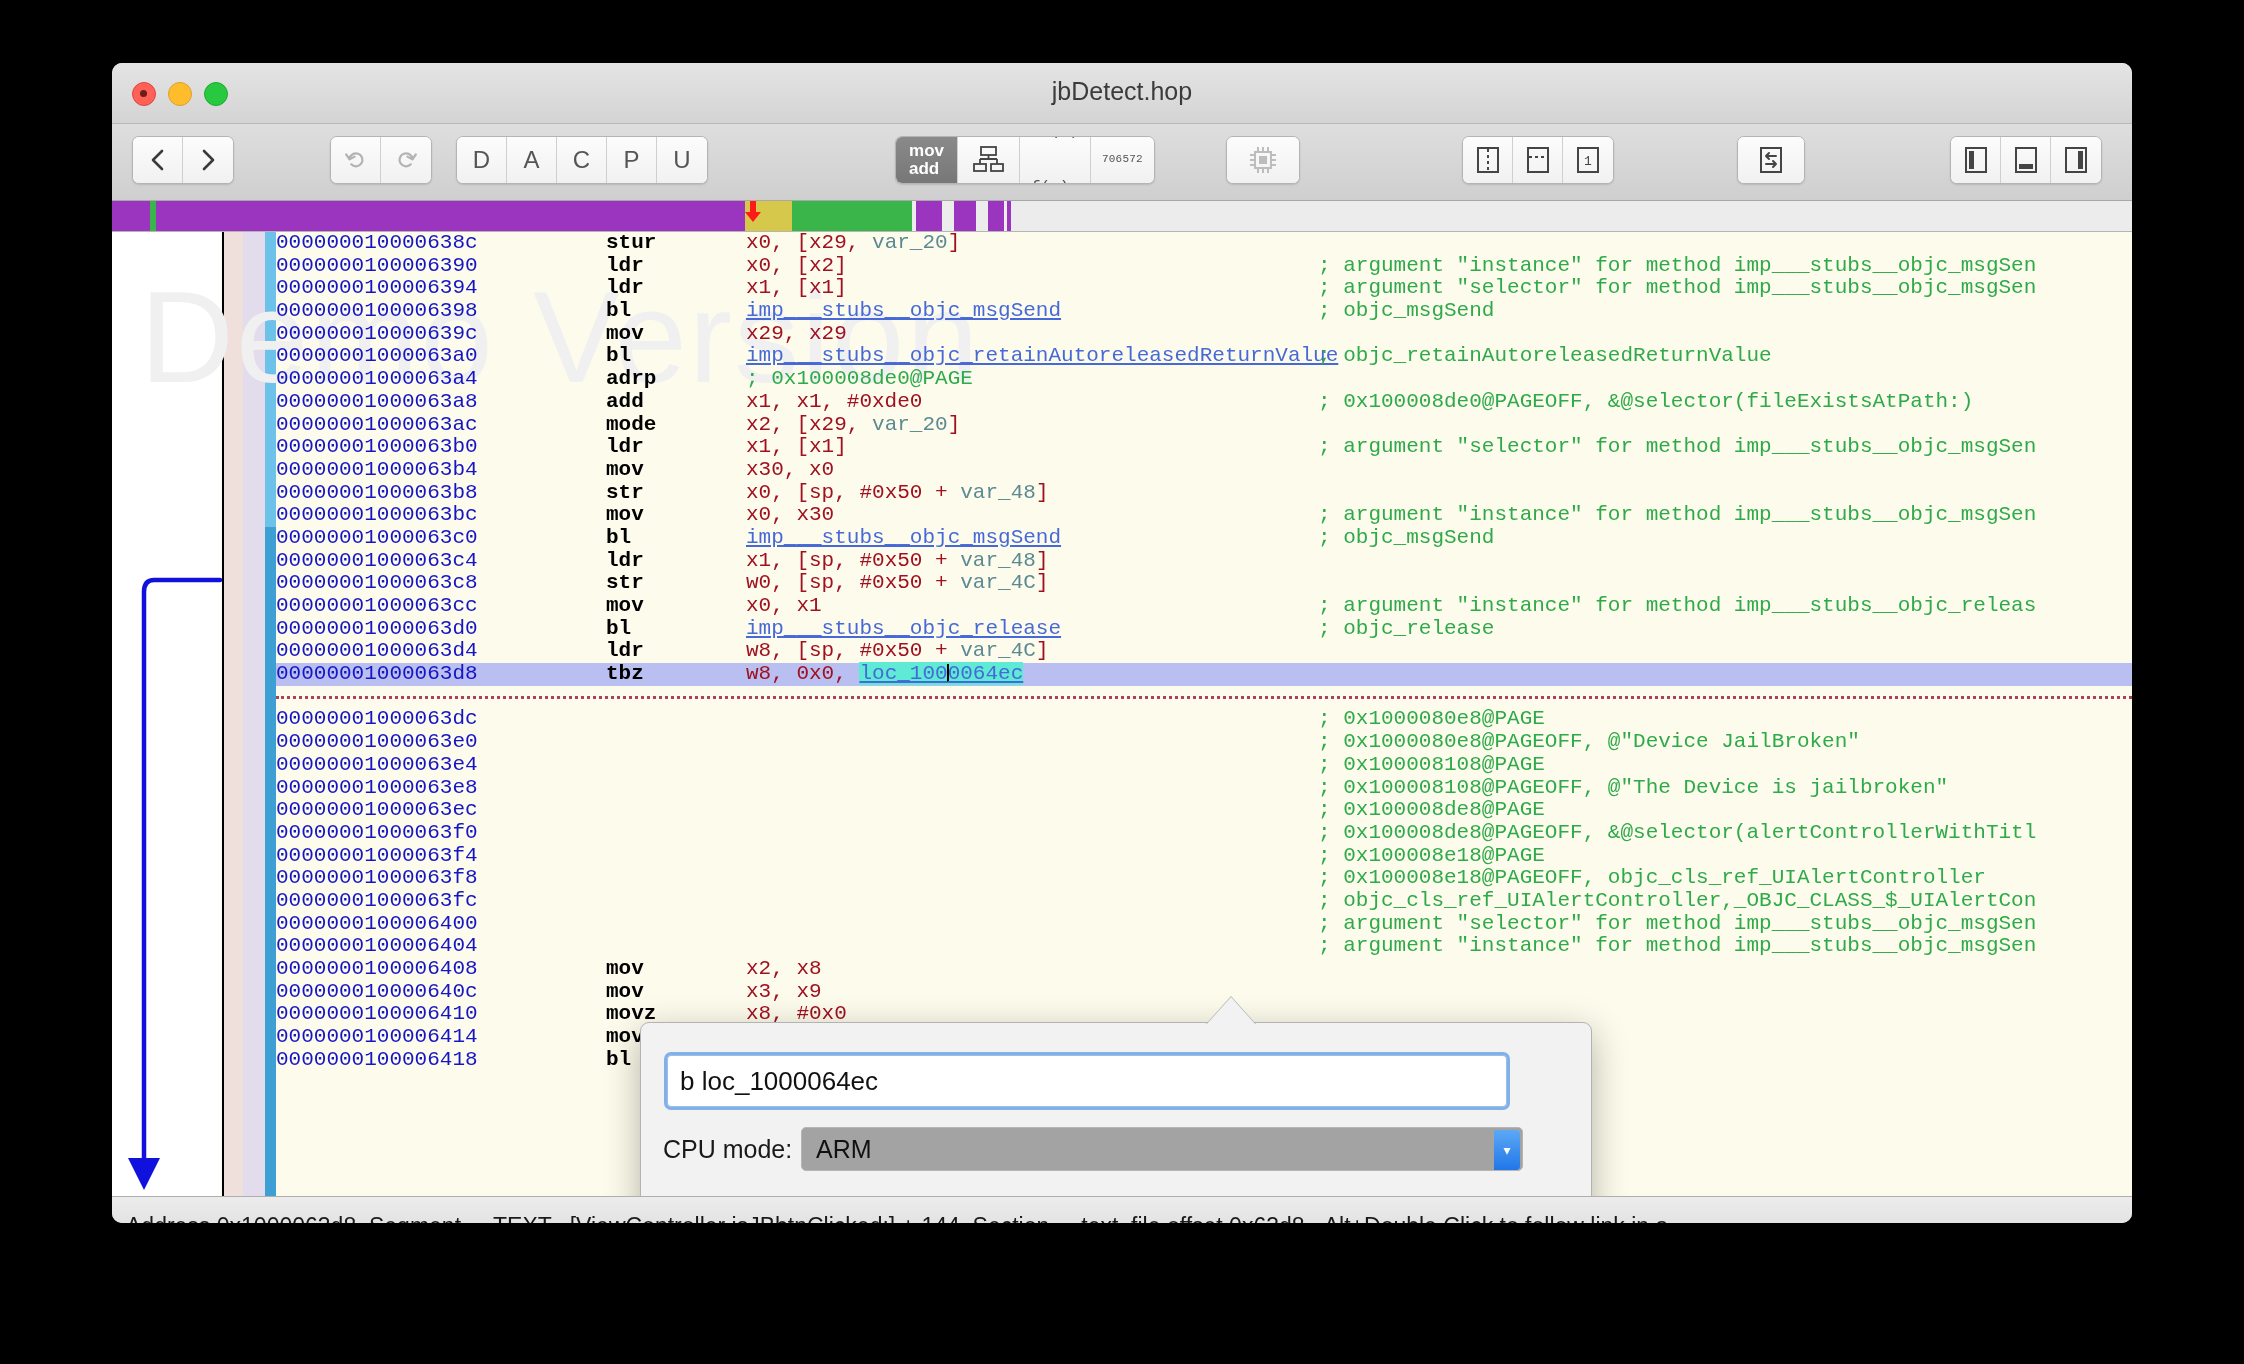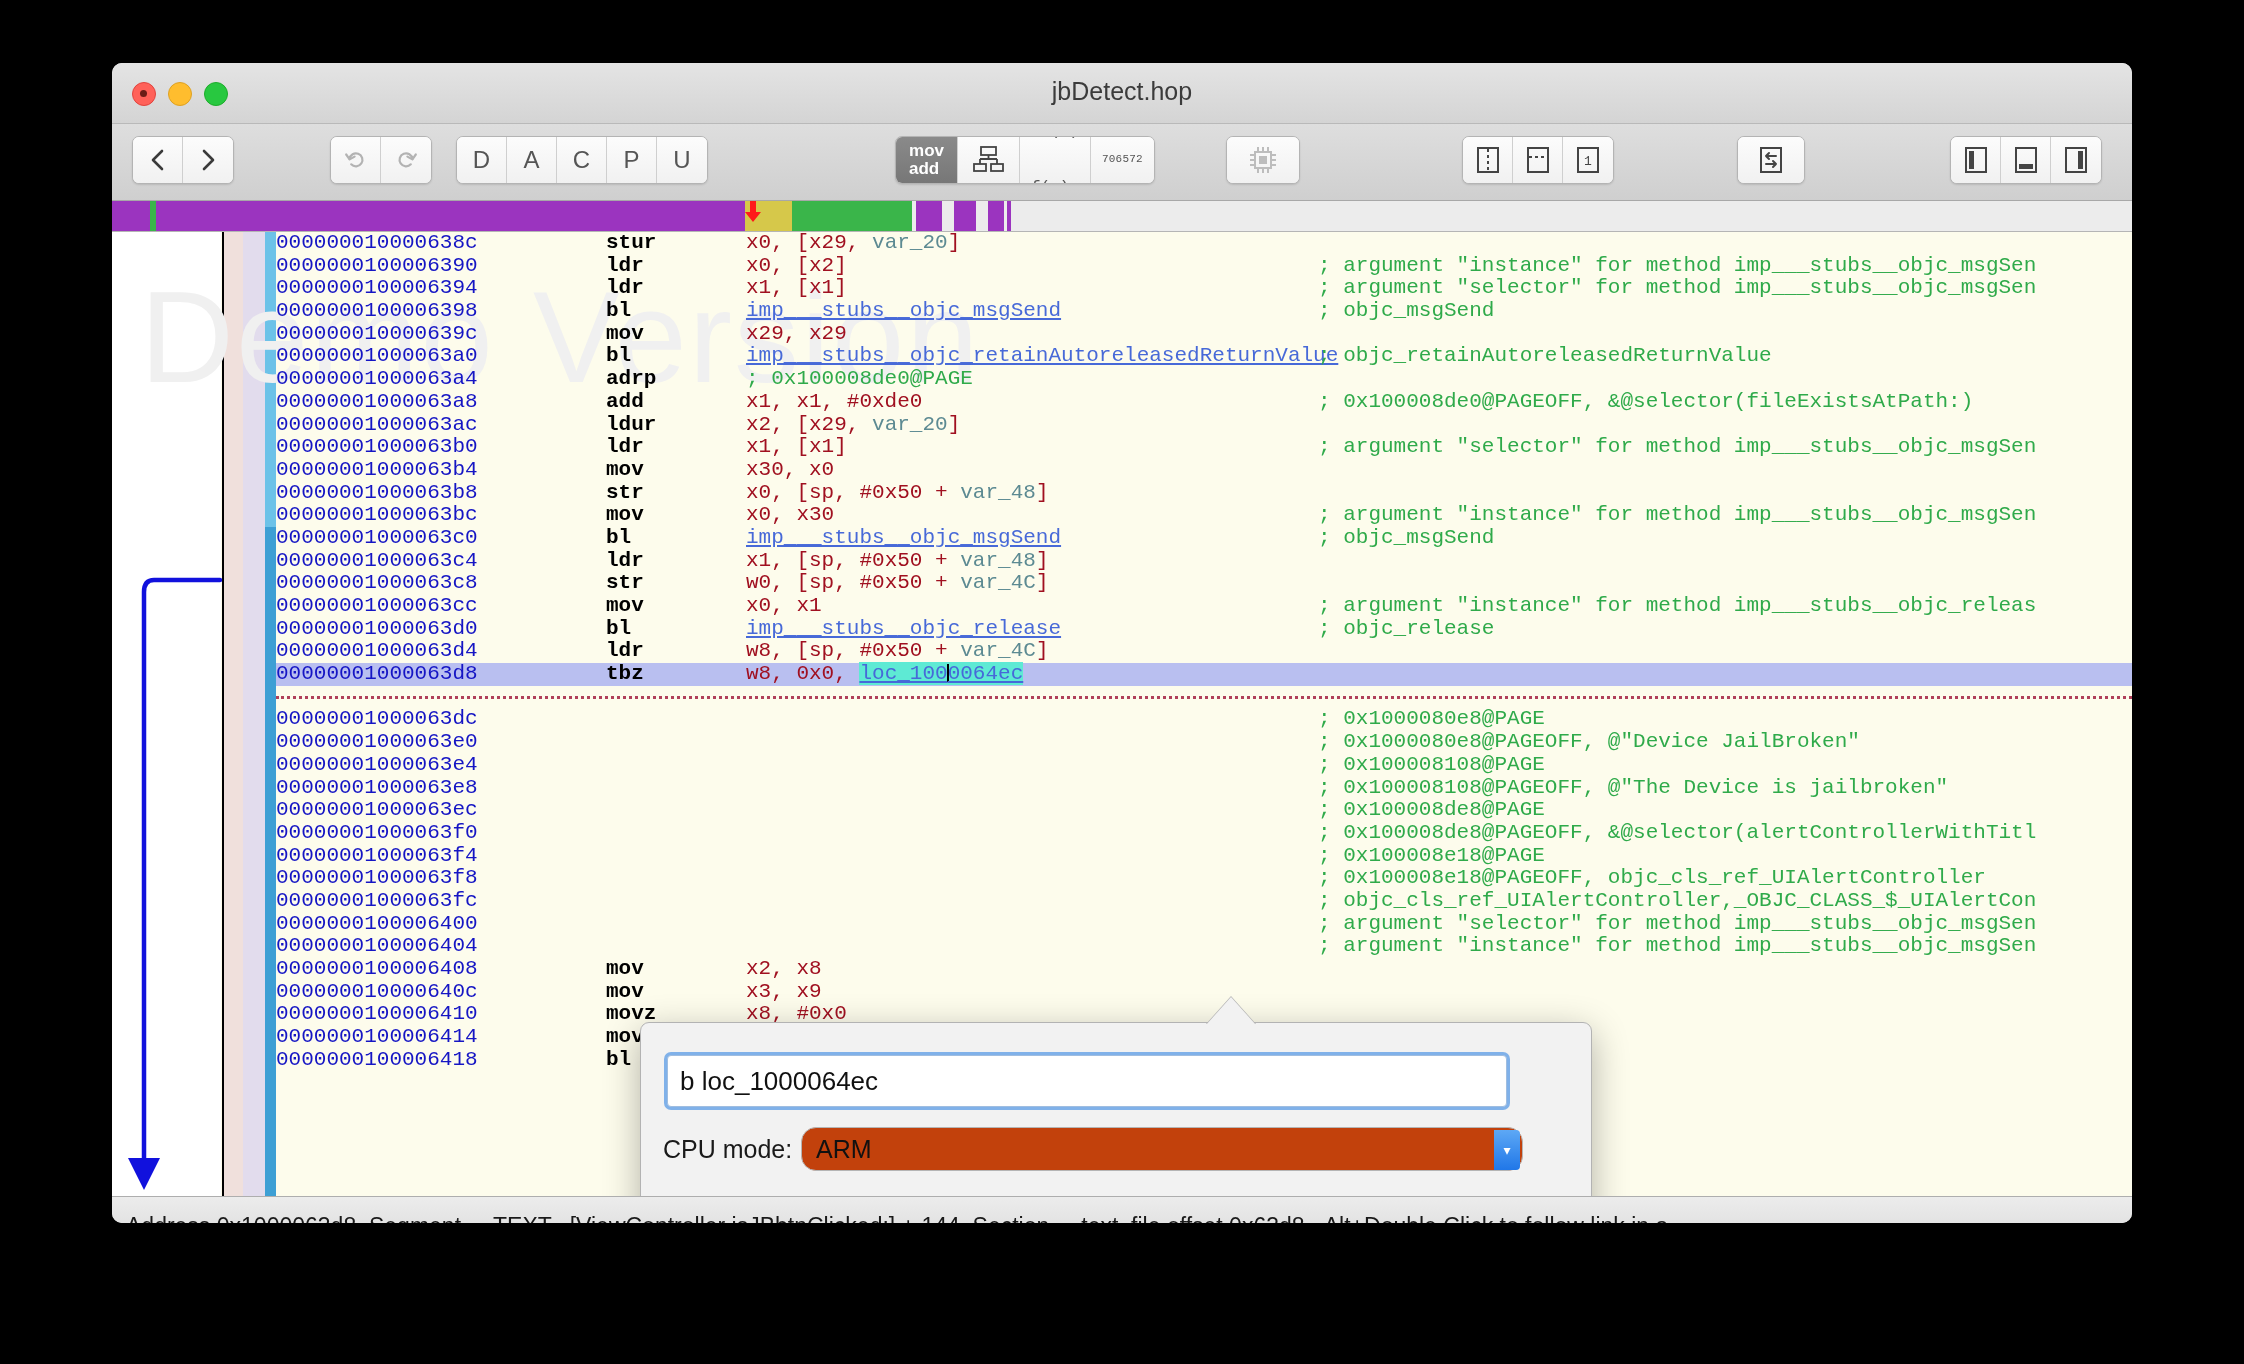--- a/index.html
+++ b/index.html
@@ -179,23 +179,23 @@
     font-size: 26px; color: #111;
     box-sizing: border-box;
   }
   .cpu-label {
     position: absolute; left: 22px; top: 112px;
     font-size: 25px; color: #1a1a1a;
   }
   .cpu-select {
     position: absolute; left: 160px; top: 104px;
     width: 722px; height: 44px;
-    background: #c2410c;
+    background: #a3a3a3;
     border: 1px solid #b5b5b5;
-    border-radius: 15px;
+    border-radius: 5px;
     display: flex; align-items: center;
     padding-left: 14px;
     font-size: 25px; color: #111;
     box-sizing: border-box;
   }
   .cpu-stepper {
     position: absolute; right: 2px; top: 2px;
     width: 26px; height: 40px;
     background: linear-gradient(#5da8f5, #2077e8);
     border-radius: 0 4px 4px 0;
@@ -417,21 +417,21 @@
 
       <div class="code" id="code">
           <div class="row"><span class="c-addr">000000010000638c</span><span class="c-mn">stur</span><span class="c-ops">x0, [x29, <span class="tk-var">var_20</span>]</span><span class="c-cmt"></span></div>
           <div class="row"><span class="c-addr">0000000100006390</span><span class="c-mn">ldr</span><span class="c-ops">x0, [x2]</span><span class="c-cmt">; argument "instance" for method imp___stubs__objc_msgSen</span></div>
           <div class="row"><span class="c-addr">0000000100006394</span><span class="c-mn">ldr</span><span class="c-ops">x1, [x1]</span><span class="c-cmt">; argument "selector" for method imp___stubs__objc_msgSen</span></div>
           <div class="row"><span class="c-addr">0000000100006398</span><span class="c-mn">bl</span><span class="c-ops"><span class="tk-link">imp___stubs__objc_msgSend</span></span><span class="c-cmt">; objc_msgSend</span></div>
           <div class="row"><span class="c-addr">000000010000639c</span><span class="c-mn">mov</span><span class="c-ops">x29, x29</span><span class="c-cmt"></span></div>
           <div class="row"><span class="c-addr">00000001000063a0</span><span class="c-mn">bl</span><span class="c-ops"><span class="tk-link">imp___stubs__objc_retainAutoreleasedReturnValue</span></span><span class="c-cmt">; objc_retainAutoreleasedReturnValue</span></div>
           <div class="row"><span class="c-addr">00000001000063a4</span><span class="c-mn">adrp</span><span class="c-cmt">; 0x100008de0@PAGE</span></div>
           <div class="row"><span class="c-addr">00000001000063a8</span><span class="c-mn">add</span><span class="c-ops">x1, x1, #0xde0</span><span class="c-cmt">; 0x100008de0@PAGEOFF, &amp;@selector(fileExistsAtPath:)</span></div>
-          <div class="row"><span class="c-addr">00000001000063ac</span><span class="c-mn">ldur</span><span class="c-ops">x2, [x29, <span class="tk-var">var_20</span>]</span><span class="c-cmt"></span></div>
+          <div class="row"><span class="c-addr">00000001000063ac</span><span class="c-mn">mode</span><span class="c-ops">x2, [x29, <span class="tk-var">var_20</span>]</span><span class="c-cmt"></span></div>
           <div class="row"><span class="c-addr">00000001000063b0</span><span class="c-mn">ldr</span><span class="c-ops">x1, [x1]</span><span class="c-cmt">; argument "selector" for method imp___stubs__objc_msgSen</span></div>
           <div class="row"><span class="c-addr">00000001000063b4</span><span class="c-mn">mov</span><span class="c-ops">x30, x0</span><span class="c-cmt"></span></div>
           <div class="row"><span class="c-addr">00000001000063b8</span><span class="c-mn">str</span><span class="c-ops">x0, [<span class="tk-reg">sp</span>, #0x50 + <span class="tk-var">var_48</span>]</span><span class="c-cmt"></span></div>
           <div class="row"><span class="c-addr">00000001000063bc</span><span class="c-mn">mov</span><span class="c-ops">x0, x30</span><span class="c-cmt">; argument "instance" for method imp___stubs__objc_msgSen</span></div>
           <div class="row"><span class="c-addr">00000001000063c0</span><span class="c-mn">bl</span><span class="c-ops"><span class="tk-link">imp___stubs__objc_msgSend</span></span><span class="c-cmt">; objc_msgSend</span></div>
           <div class="row"><span class="c-addr">00000001000063c4</span><span class="c-mn">ldr</span><span class="c-ops">x1, [<span class="tk-reg">sp</span>, #0x50 + <span class="tk-var">var_48</span>]</span><span class="c-cmt"></span></div>
           <div class="row"><span class="c-addr">00000001000063c8</span><span class="c-mn">str</span><span class="c-ops">w0, [<span class="tk-reg">sp</span>, #0x50 + <span class="tk-var">var_4C</span>]</span><span class="c-cmt"></span></div>
           <div class="row"><span class="c-addr">00000001000063cc</span><span class="c-mn">mov</span><span class="c-ops">x0, x1</span><span class="c-cmt">; argument "instance" for method imp___stubs__objc_releas</span></div>
           <div class="row"><span class="c-addr">00000001000063d0</span><span class="c-mn">bl</span><span class="c-ops"><span class="tk-link">imp___stubs__objc_release</span></span><span class="c-cmt">; objc_release</span></div>
           <div class="row"><span class="c-addr">00000001000063d4</span><span class="c-mn">ldr</span><span class="c-ops">w8, [<span class="tk-reg">sp</span>, #0x50 + <span class="tk-var">var_4C</span>]</span><span class="c-cmt"></span></div>

